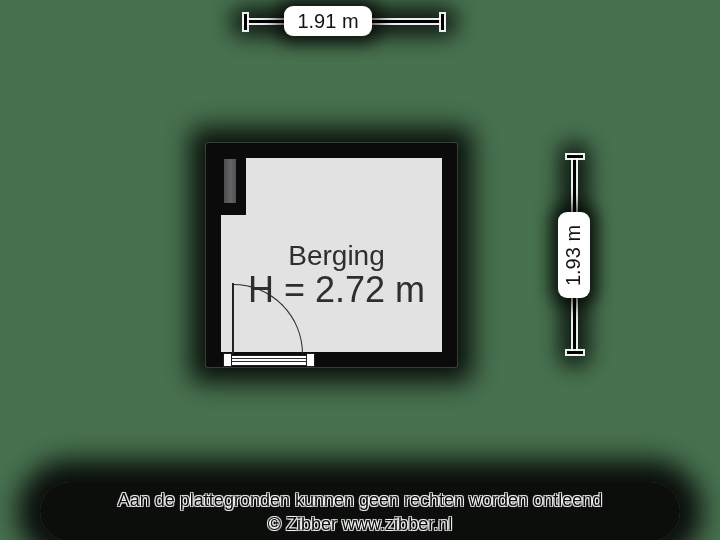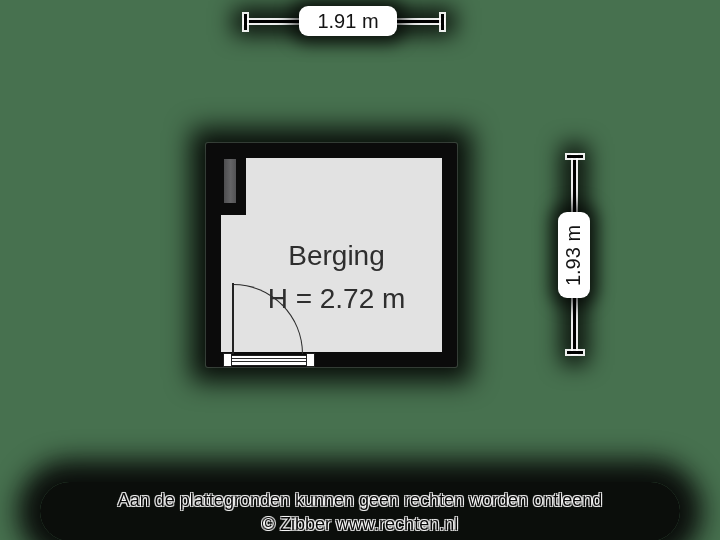--- a/index.html
+++ b/index.html
@@ -22,21 +22,21 @@
     box-shadow:0 0 0 2px rgba(255,255,255,.92);
   }
   .dimline-h .tick.t-left{left:-1px;}
   .dimline-h .tick.t-right{right:-1px;}
   .pill{
     position:absolute;background:#fff;border-radius:9px;
     display:flex;align-items:center;justify-content:center;
     color:#141414;font-size:20px;
     box-shadow:0 0 16px 8px rgba(0,0,0,.65);
   }
-  .pill-top{left:299px;top:6px;width:98px;height:30px;}
+  .pill-top{left:284px;top:6px;width:88px;height:30px;}
 
   
   .dimline-v{
     position:absolute;left:573px;top:156px;width:3px;height:197px;
     background:#000;
     box-shadow:0 0 0 2px rgba(255,255,255,.92), 0 0 22px 12px rgba(0,0,0,.85);
   }
   .dimline-v .tick{
     position:absolute;width:16px;height:3px;left:-6px;background:#000;
     box-shadow:0 0 0 2px rgba(255,255,255,.92);
@@ -63,21 +63,21 @@
   .duct-inner{
     position:absolute;left:3px;top:1px;width:12px;height:44px;
     background:#58585a;
     background:linear-gradient(90deg,#4e4e50,#646466 55%,#525254);
   }
   .room-label{
     position:absolute;left:0;top:98px;width:100%;text-align:center;
     color:#2e2e2e;padding-left:10px;box-sizing:border-box;
   }
   .room-name{font-size:28px;line-height:30px;}
-  .room-height{font-size:28px;line-height:30px;margin-top:13px;}
+  .room-height{font-size:36px;line-height:30px;margin-top:4px;}
 
   .door-leaf{
     position:absolute;left:26px;top:140px;width:2px;height:71px;
     background:#222;
   }
   .door-arc{
     position:absolute;left:27px;top:141px;width:70px;height:70px;
     border-top:1.5px solid #2a2a2a;border-right:1.5px solid #2a2a2a;
     border-top-right-radius:100% 100%;
     box-sizing:border-box;
@@ -153,16 +153,16 @@
     </div>
 
     <div class="room-label">
       <div class="room-name">Berging</div>
       <div class="room-height">H = 2.72 m</div>
     </div>
   </div>
 
   <div class="footer">
     <div class="line">Aan de plattegronden kunnen geen rechten worden ontleend</div>
-    <div class="line">© Zibber www.rechten.nl</div>
+    <div class="line">© Zibber www.zibber.nl</div>
   </div>
 
 </div>
 
 </body></html>

